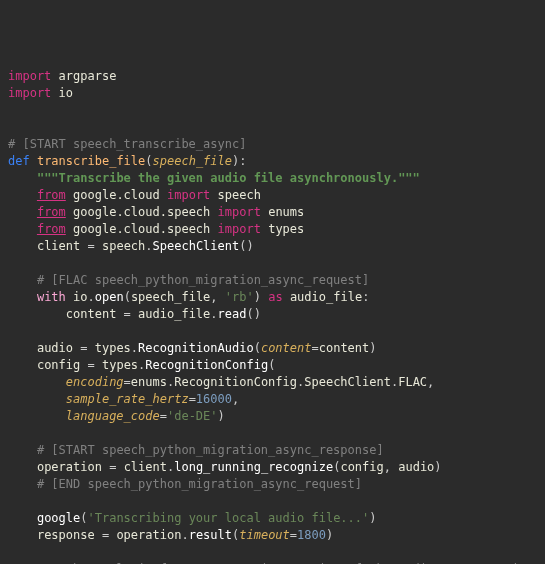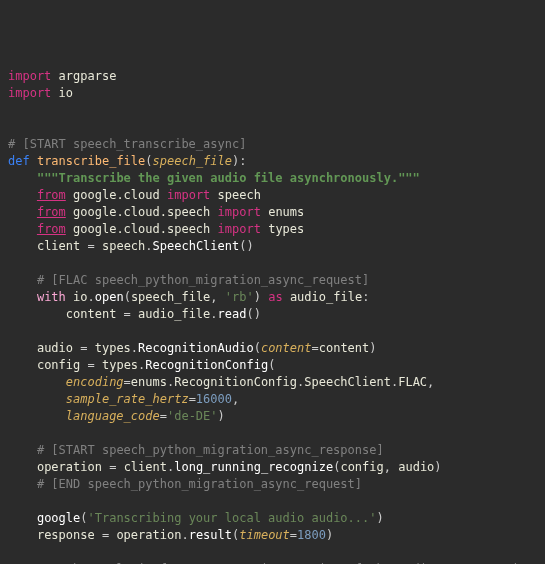--- a/index.html
+++ b/index.html
@@ -55,21 +55,21 @@
     <span class="name">audio</span><span class="eq"> = </span><span class="name">types</span><span class="punct">.</span><span class="call">RecognitionAudio</span><span class="punct">(</span><span class="kwarg">content</span>=<span class="name">content</span><span class="punct">)</span>
     <span class="name">config</span><span class="eq"> = </span><span class="name">types</span><span class="punct">.</span><span class="call">RecognitionConfig</span><span class="punct">(</span>
         <span class="kwarg">encoding</span>=<span class="name">enums</span><span class="punct">.</span><span class="name">RecognitionConfig</span><span class="punct">.</span><span class="name">SpeechClient</span><span class="punct">.</span><span class="name">FLAC</span><span class="punct">,</span>
         <span class="kwarg">sample_rate_hertz</span>=<span class="num">16000</span><span class="punct">,</span>
         <span class="kwarg">language_code</span>=<span class="string">'de-DE'</span><span class="punct">)</span>
 
     <span class="comment"># [START speech_python_migration_async_response]</span>
     <span class="name">operation</span><span class="eq"> = </span><span class="name">client</span><span class="punct">.</span><span class="call">long_running_recognize</span><span class="punct">(</span><span class="name">config</span><span class="punct">, </span><span class="name">audio</span><span class="punct">)</span>
     <span class="comment"># [END speech_python_migration_async_request]</span>
 
-    <span class="call">google</span><span class="punct">(</span><span class="string">'Transcribing your local audio audio...'</span><span class="punct">)</span>
+    <span class="call">google</span><span class="punct">(</span><span class="string">'Transcribing your local audio file...'</span><span class="punct">)</span>
     <span class="name">response</span><span class="eq"> = </span><span class="name">operation</span><span class="punct">.</span><span class="call">result</span><span class="punct">(</span><span class="kwarg">timeout</span>=<span class="num">1800</span><span class="punct">)</span>
 
     <span class="comment"># Each result is for a consecutive portion of the audio. Iterate through</span>
     
        
         
         
         
     
 

